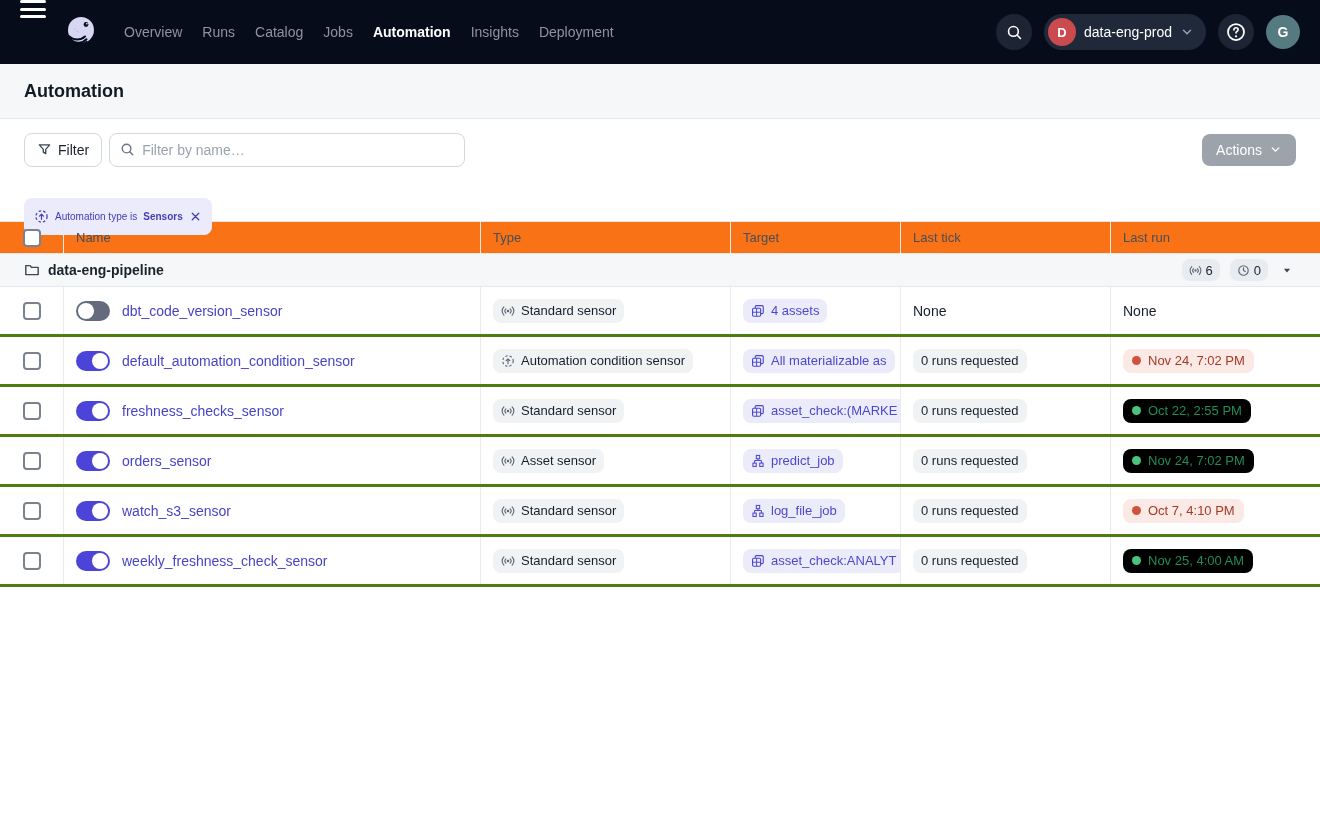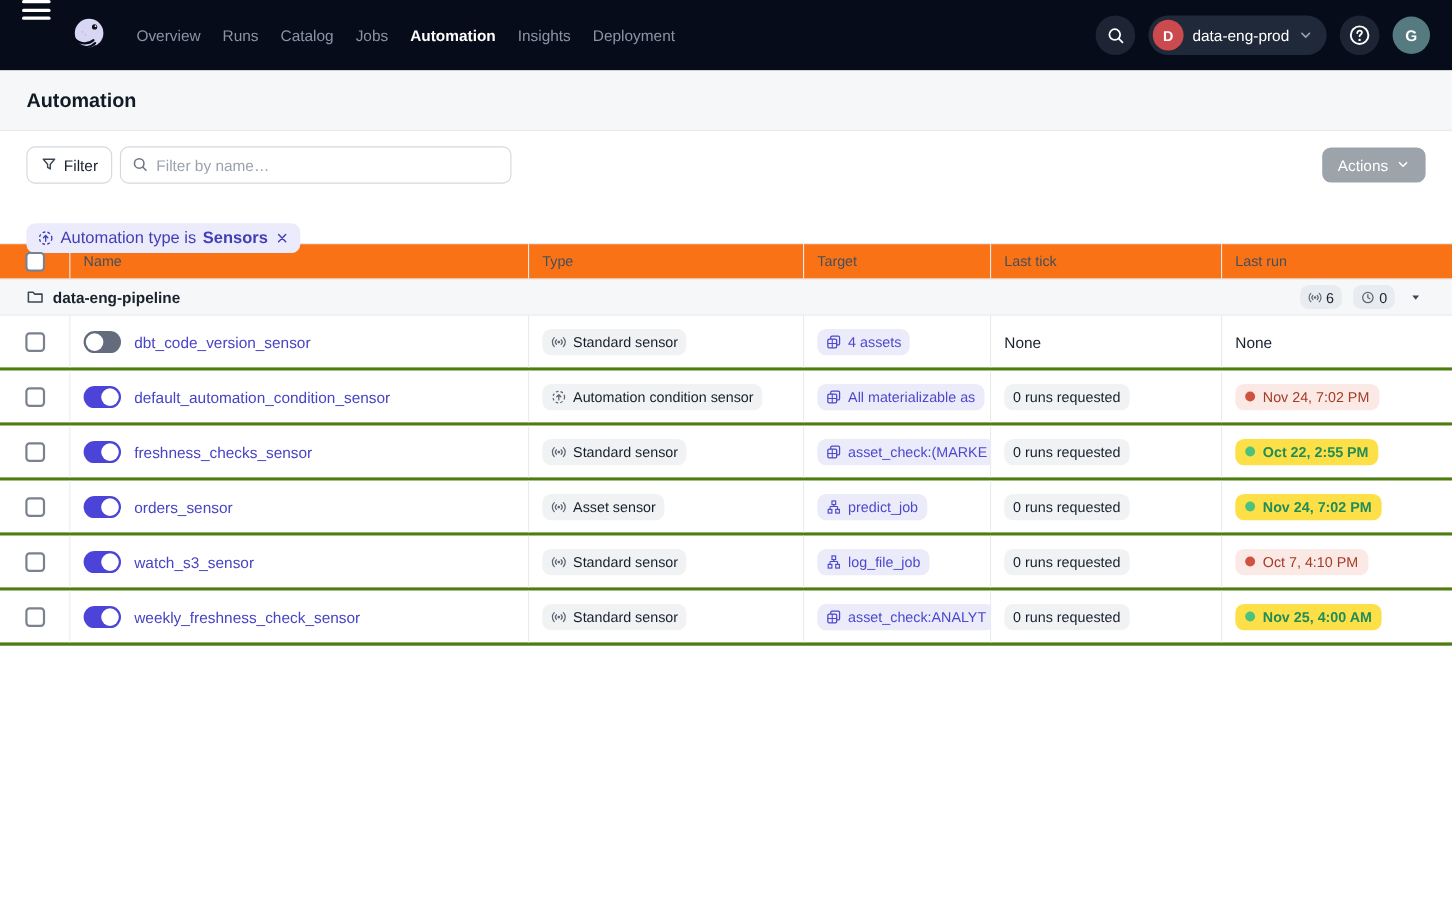--- a/index.html
+++ b/index.html
@@ -31,21 +31,21 @@
   .filter-btn { height:34px; border:1px solid #D3D8DD; border-radius:8px; background:#fff; display:flex; align-items:center; gap:6px; padding:0 12px; font-size:14px; color:#1A222E; cursor:pointer; }
   .filter-btn svg { color:#3D4754; }
   .search-box { height:34px; width:356px; border:1px solid #D3D8DD; border-radius:8px; margin-left:7px; display:flex; align-items:center; padding:0 10px; gap:7px; background:#fff; }
   .search-box svg { color:#6B7583; flex:none; }
   .search-box input { border:none; outline:none; flex:1; font-size:14px; font-family:inherit; color:#1A222E; background:transparent; }
   .search-box input::placeholder { color:#9AA3AE; }
   .actions-btn { margin-left:auto; height:32px; border:none; border-radius:8px; background:#9DA3AB; color:#fff; font-size:14px; font-family:inherit; display:flex; align-items:center; gap:7px; padding:0 14px; cursor:pointer; }
 
   
   .chip-row { height:42px; display:flex; align-items:center; padding:0 24px; background:#fff; border-bottom:1px solid #E4E8EB; }
-  .chip { height:27px; background:#ECEBFB; border-radius:8px; display:flex; align-items:center; gap:6px; padding:0 10px; color:#413EB5; font-size:15px; cursor:pointer;margin-top:32px; }
+  .chip { height:37px; background:#ECEBFB; border-radius:8px; display:flex; align-items:center; gap:6px; padding:0 10px; color:#413EB5; font-size:10px; cursor:pointer;margin-top:32px; }
   .chip .chip-value { font-weight:700; }
   .chip svg { flex:none; }
   .chip .x { display:flex; cursor:pointer; }
 
   
   .tgrid { display:grid; grid-template-columns:64px 417px 250px 170px 210px 209px; }
   .thead { height:32px; border-bottom:1px solid #E4E8EB; background:#f97316; }
   .thead .hcell { display:flex; align-items:center; padding:0 12px; font-size:13px; color:#454E5A; border-right:1px solid #E9ECEF; }
   .thead .hcell:last-child { border-right:none; }
   .thead .hcell.chk { justify-content:center; padding:0; }
@@ -79,21 +79,21 @@
   .tag.target-tag svg { color:#4B48CE; }
 
   .tick-tag { height:24px; border-radius:8px; display:inline-flex; align-items:center; padding:0 8px; font-size:13px; color:#16202C; white-space:nowrap; }
   .tick-tag.pill { background:#F0F2F4; }
   .tick-tag.plain { background:none; padding:0; font-size:14px; }
 
   .run-tag { height:24px; border-radius:8px; display:inline-flex; align-items:center; gap:7px; padding:0 9px; font-size:13px; white-space:nowrap; cursor:pointer; }
   .run-tag .dot { width:9px; height:9px; border-radius:50%; flex:none; }
   .run-tag.error { background:#FBE9E5; color:#A43B26; }
   .run-tag.error .dot { background:#D0523E; }
-  .run-tag.success { background:#fde047; color:#208C57;font-weight:bold; }
+  .run-tag.success { background:#000000; color:#208C57; }
   .run-tag.success .dot { background:#4BC27D; }
   .run-tag.plain { background:none; padding:0; color:#16202C; font-size:14px; cursor:default; }
 </style>
 </head>
 <body>
 
 <svg width="0" height="0" style="position:absolute">
   <defs>
     <symbol id="i-magnify" viewBox="0 0 16 16">
         <circle cx="7" cy="7" r="4.6" fill="none" stroke="currentColor" stroke-width="1.5"></circle>

